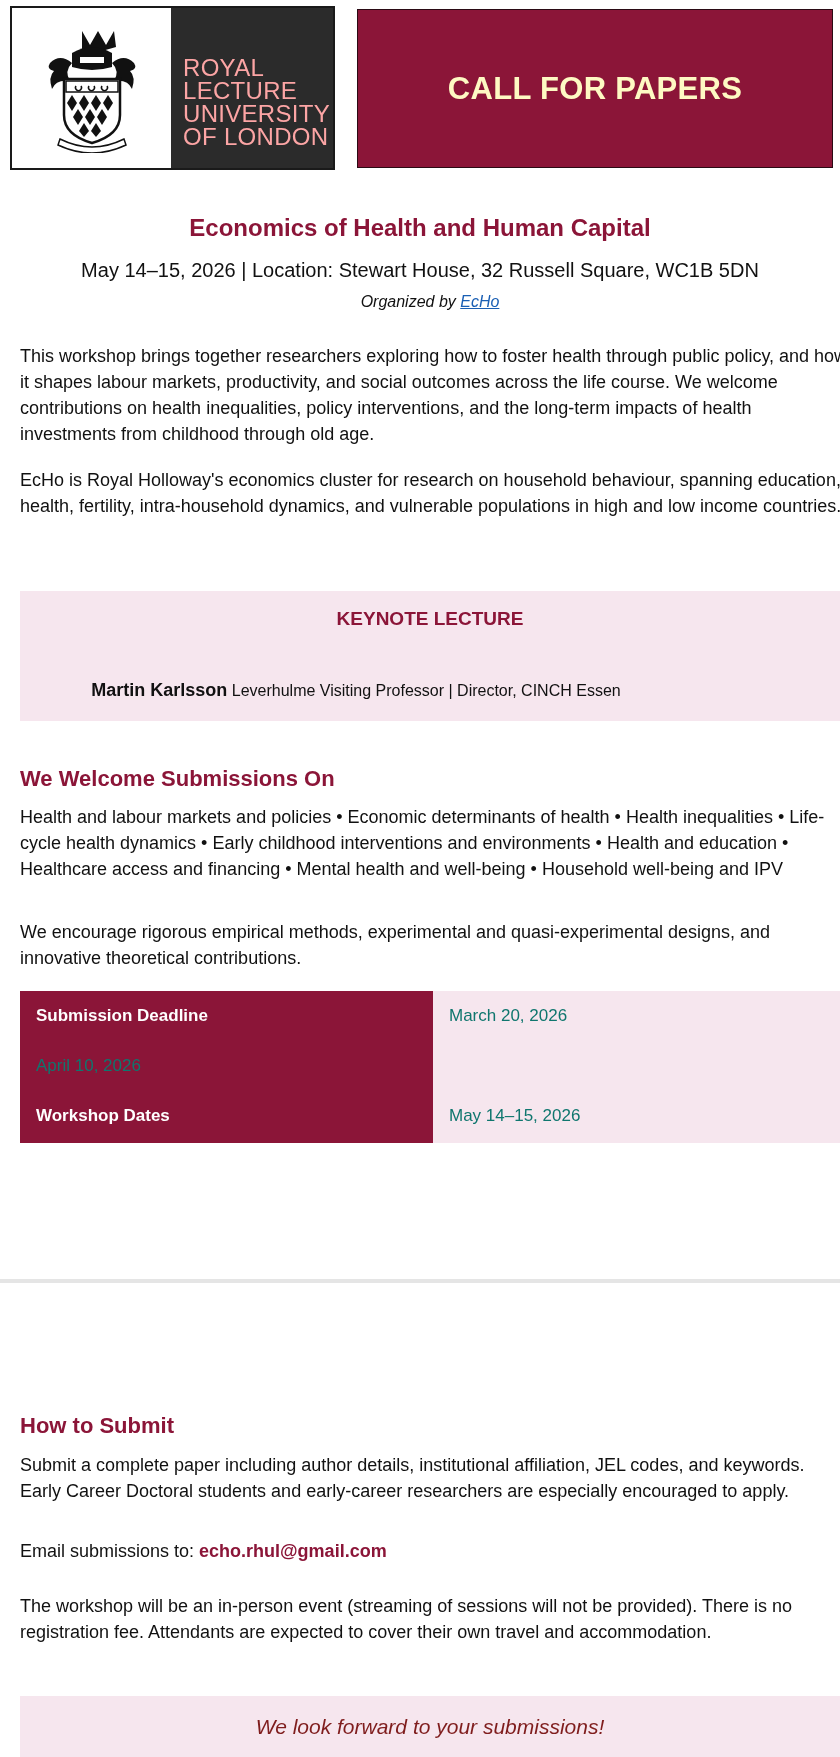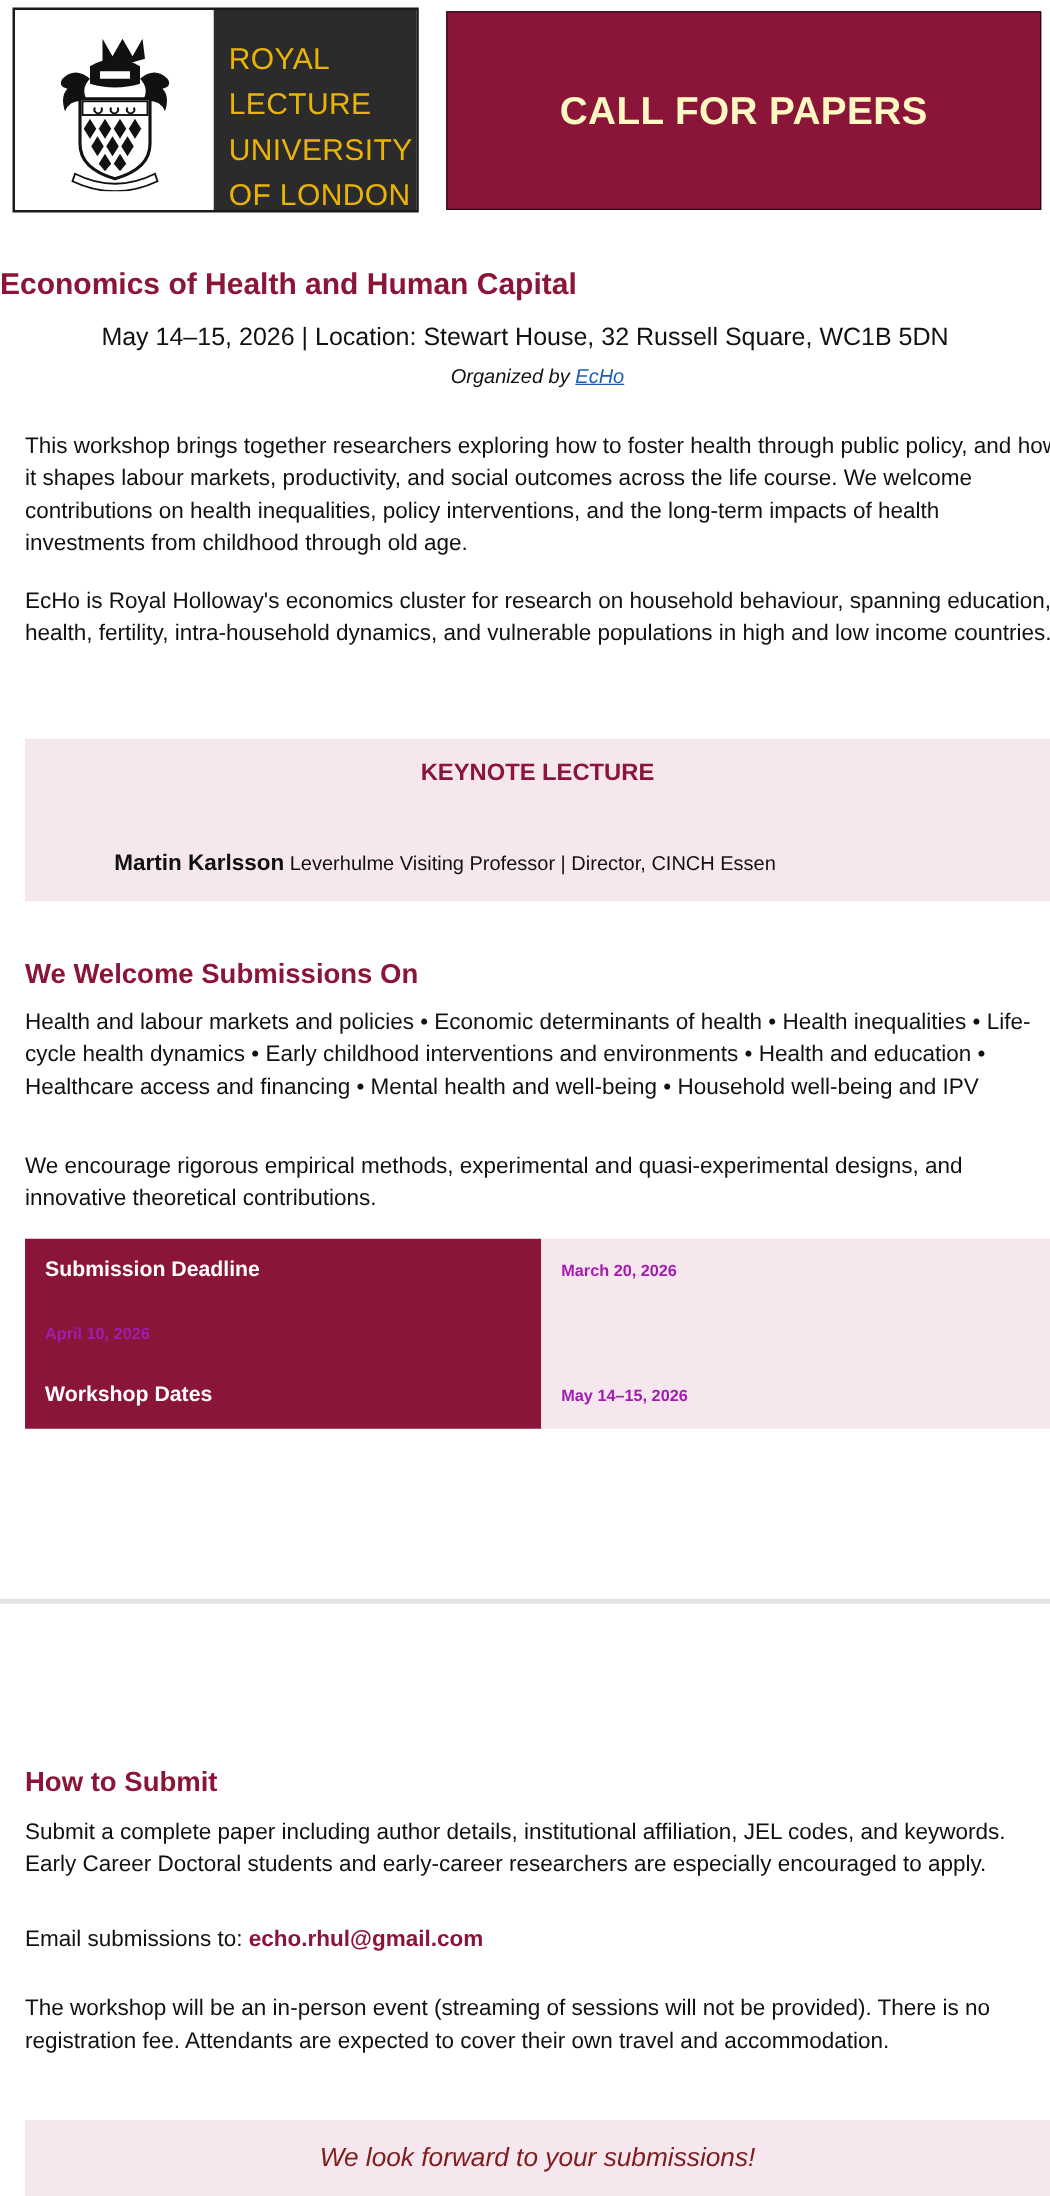--- a/index.html
+++ b/index.html
@@ -6,33 +6,33 @@
   html, body { width: 840px; height: 1757px; overflow: hidden; background: #ffffff; }
   body { font-family: "Liberation Sans", sans-serif; color: #111111; position: relative; }
 
   .header { position: absolute; top: 0; left: 0; width: 840px; height: 180px; }
   .logo {
     position: absolute; left: 10px; top: 6px; width: 325px; height: 164px;
     border: 2px solid #1a1a1a; background: #ffffff; display: flex;
   }
   .logo-crest { width: 159px; height: 100%; background: #ffffff; display: flex; align-items: center; justify-content: center; }
   .logo-text {
-    flex: 1; background: #2b2b2b; color: #eab308; display: flex; flex-direction: column;
-    justify-content: space-between; padding-left: 12px; padding-top: 28px;
+    flex: 1; background: #2b2b2b; color: #fca5a5; display: flex; flex-direction: column;
+    justify-content: center; padding-left: 12px; padding-top: 28px;
     font-family: "Liberation Sans", sans-serif; font-size: 24px; line-height: 23px; letter-spacing: 0.3px;
   }
   .cfp {
     position: absolute; left: 357px; top: 9px; width: 476px; height: 159px;
     background: #8b1538; border: 1px solid #2a0a14;
     display: flex; align-items: center; justify-content: center;
     color: #fef9c3; font-weight: bold; font-size: 31px; letter-spacing: 0.3px;
   }
 
   .title {
-    position: absolute; top: 214px; left: 0; width: 840px; 
+    position: absolute; top: 214px; left: 0; width: 840px; text-align: center;
     color: #8b1538; font-weight: bold; font-size: 24px;
   }
   .subtitle {
     position: absolute; top: 259px; left: 0; width: 840px; text-align: center;
     font-size: 20px; color: #111;
   }
   .organized {
     position: absolute; top: 293px; left: 0; width: 840px; text-align: center;
     font-size: 16px; font-style: italic; color: #111; padding-left: 20px;
   }
@@ -54,21 +54,21 @@
   .h2 { position: absolute; left: 20px; color: #8b1538; font-weight: bold; font-size: 22px; }
   .h-topics { top: 766px; }
   .p3 { top: 804px; }
   .p4 { top: 919px; }
 
   .dates { position: absolute; left: 20px; top: 991px; width: 840px; height: 152px; display: flex; }
   .dates-left { width: 413px; background: #8b1538; }
   .dates-right { flex: 1; background: #f6e6ee; }
   .date-row { position: absolute; left: 0; width: 840px; height: 50px; display: flex; align-items: center; }
   .date-label { width: 413px; padding-left: 16px; color: #ffffff; font-weight: bold; font-size: 17px; }
-  .date-value { padding-left: 16px; color: #a21caf; font-weight: bold; font-size: 13px; }
+  .date-value { padding-left: 16px; color: #0f766e; font-weight: normal; font-size: 17px; }
 
   .divider { position: absolute; left: 0; top: 1279px; width: 840px; height: 4px; background: #e5e5e5; }
 
   .h-submit { top: 1413px; }
   .p5 { top: 1452px; }
   .email { position: absolute; left: 20px; top: 1541px; font-size: 18px; color: #111; }
   .email a { color: #8b1538; font-weight: bold; text-decoration: none; }
   .p6 { top: 1593px; }
 
   .footer {

